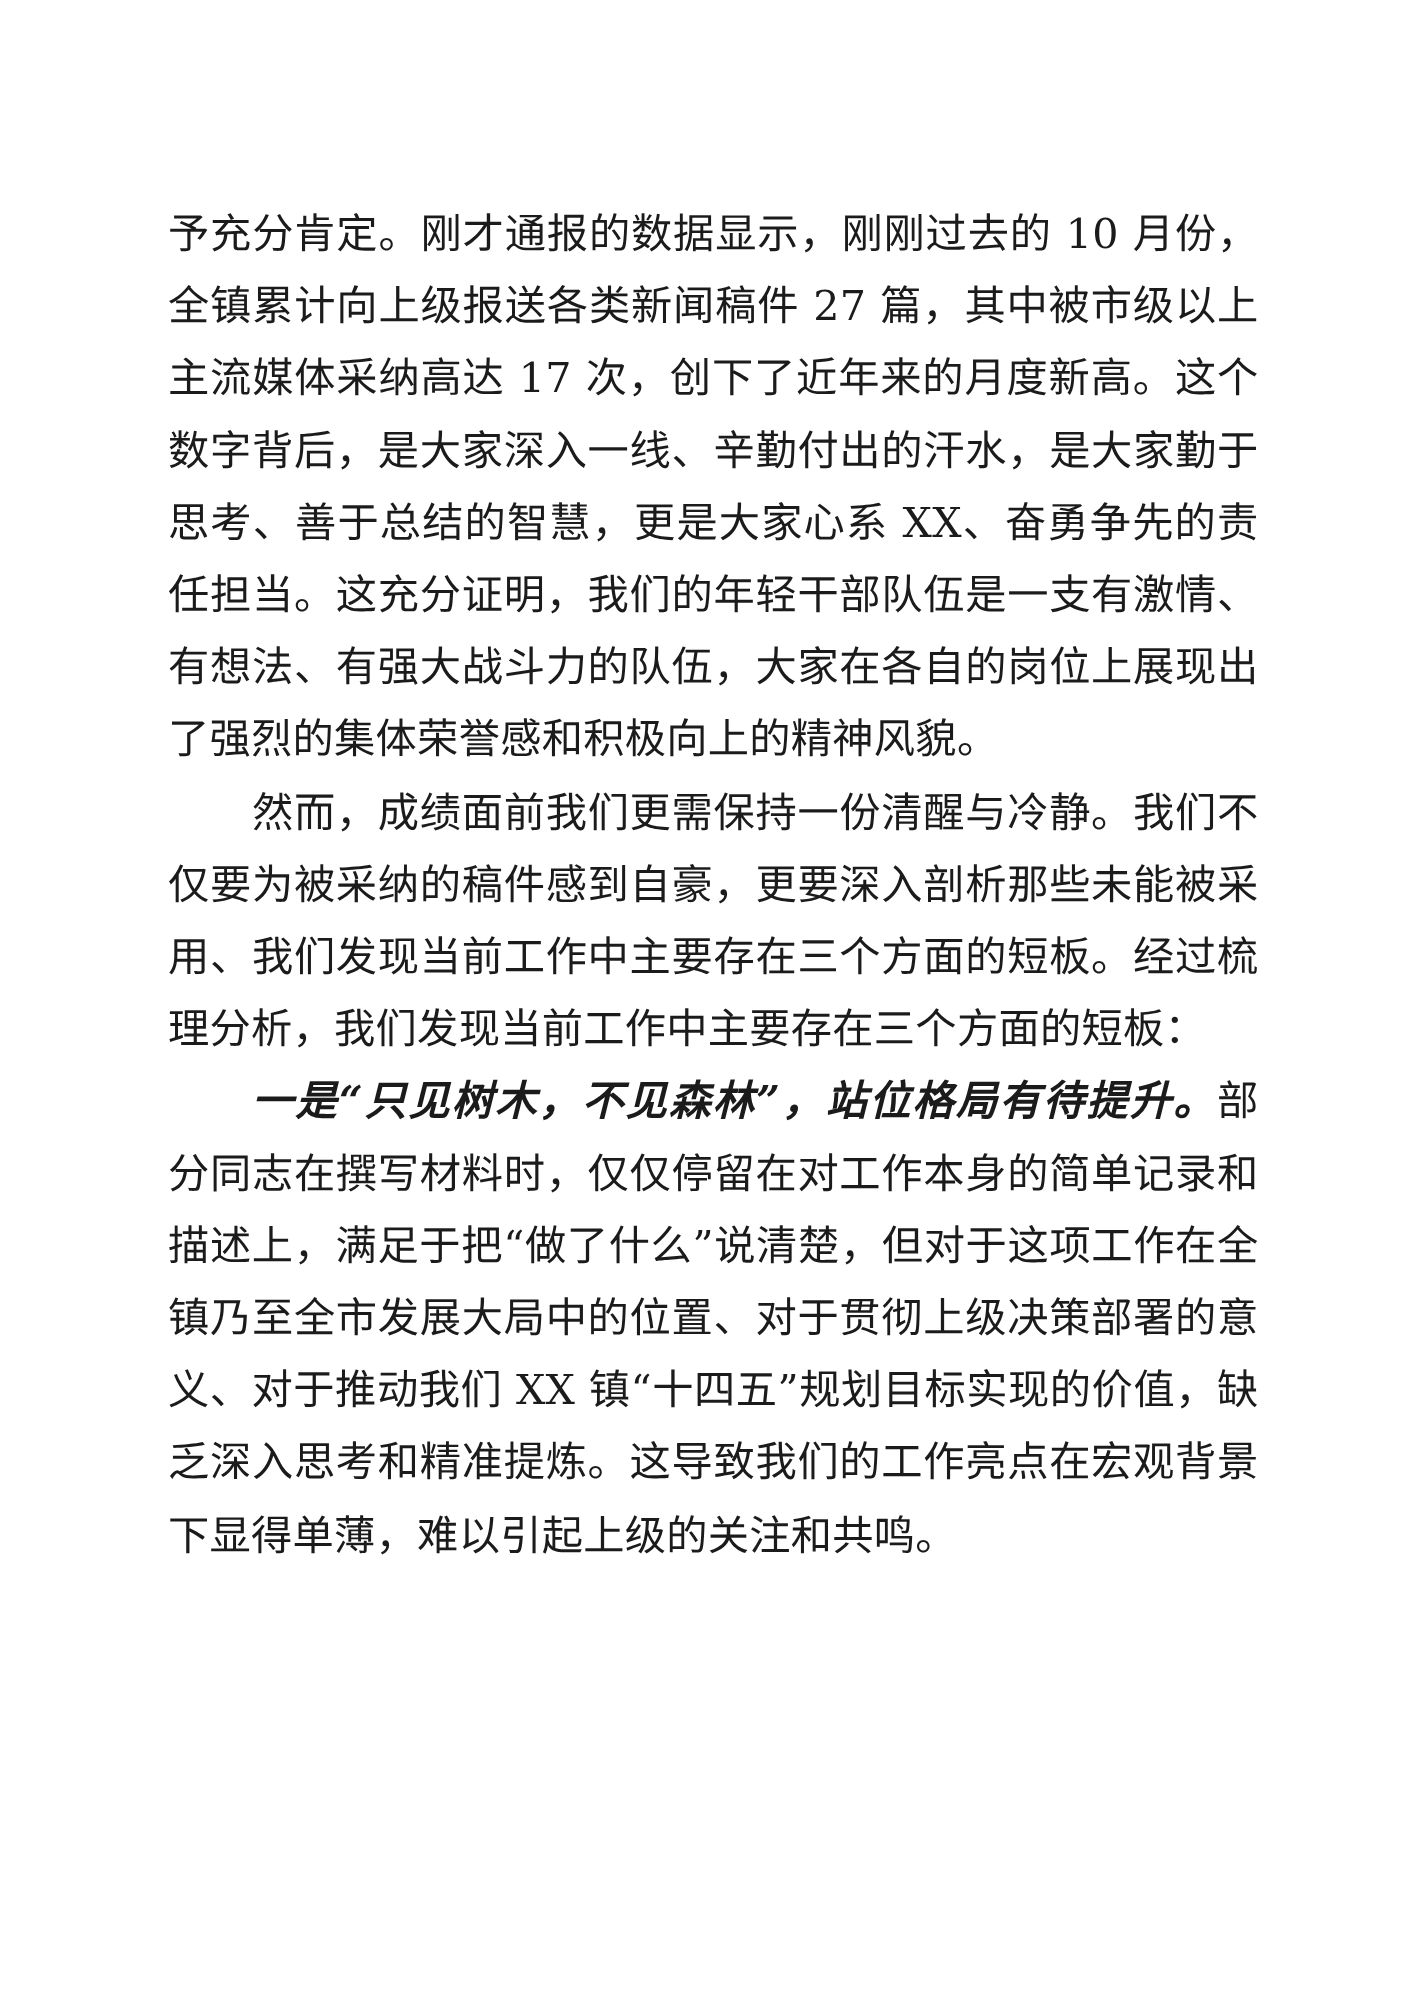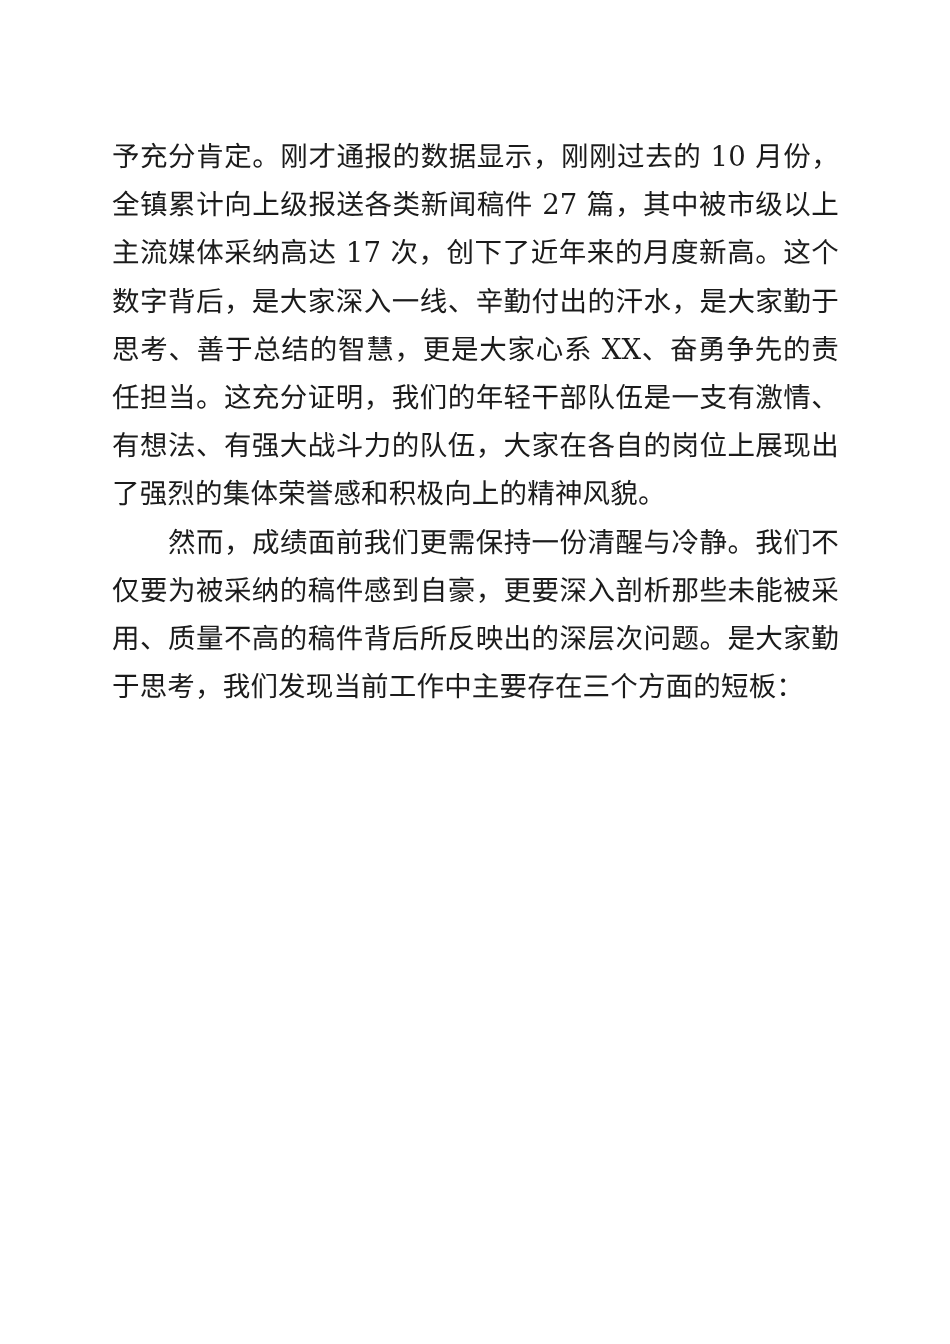--- a/index.html
+++ b/index.html
@@ -52,18 +52,19 @@
   }
 </style>
 </head>
 <body>
 
 <div class="page">
   <div class="text-column">
 
     <p class="para"><span>予充分肯定。刚才通报的数据显示，刚刚过去的 10 月份，全镇累计向上级报送各类新闻稿件 27 篇，其中被市级以上主流媒体采纳高达 17 次，创下了近年来的月度新高。这个数字背后，是大家深入一线、辛勤付出的汗水，是大家勤于思考、善于总结的智慧，更是大家心系 XX、奋勇争先的责任担当。这充分证明，我们的年轻干部队伍是一支有激情、有想法、有强大战斗力的队伍，大家在各自的岗位上展现出了强烈的集体荣誉感和积极向上的精神风貌。</span></p>
 
-    <p class="para indent"><span>然而，成绩面前我们更需保持一份清醒与冷静。我们不仅要为被采纳的稿件感到自豪，更要深入剖析那些未能被采用、质量不高的稿件背后所反映出的深层次问题。是大家勤于思考，我们发现当前工作中主要存在三个方面的短板：</span></p>
+    <p class="para indent"><span>然而，成绩面前我们更需保持一份清醒与冷静。我们不仅要为被采纳的稿件感到自豪，更要深入剖析那些未能被采用、我们发现当前工作中主要存在三个方面的短板。经过梳理分析，我们发现当前工作中主要存在三个方面的短板：</span></p>
 
+    <p class="para indent"><span class="kai">一是“只见树木，不见森林”，站位格局有待提升。</span><span>部分同志在撰写材料时，仅仅停留在对工作本身的简单记录和描述上，满足于把“做了什么”说清楚，但对于这项工作在全镇乃至全市发展大局中的位置、对于贯彻上级决策部署的意义、对于推动我们 XX 镇“十四五”规划目标实现的价值，缺乏深入思考和精准提炼。这导致我们的工作亮点在宏观背景下显得单薄，难以引起上级的关注和共鸣。</span></p>
 
 
   </div>
 </div>
 
 </body></html>

